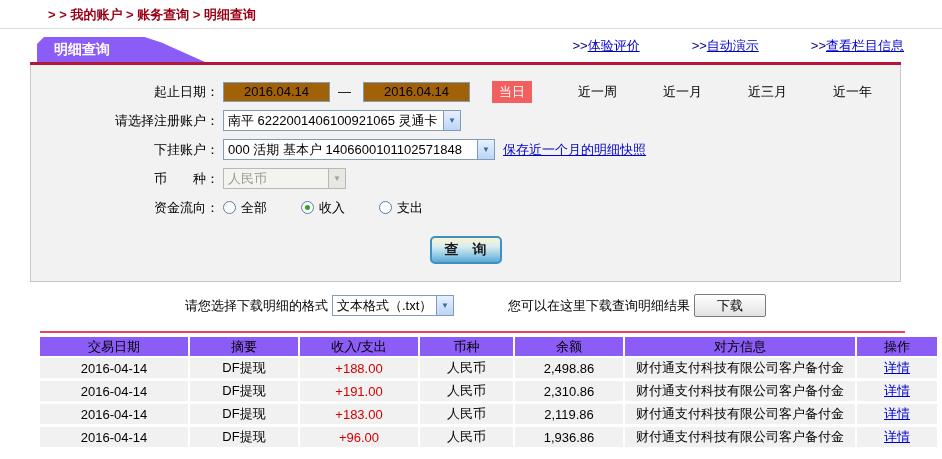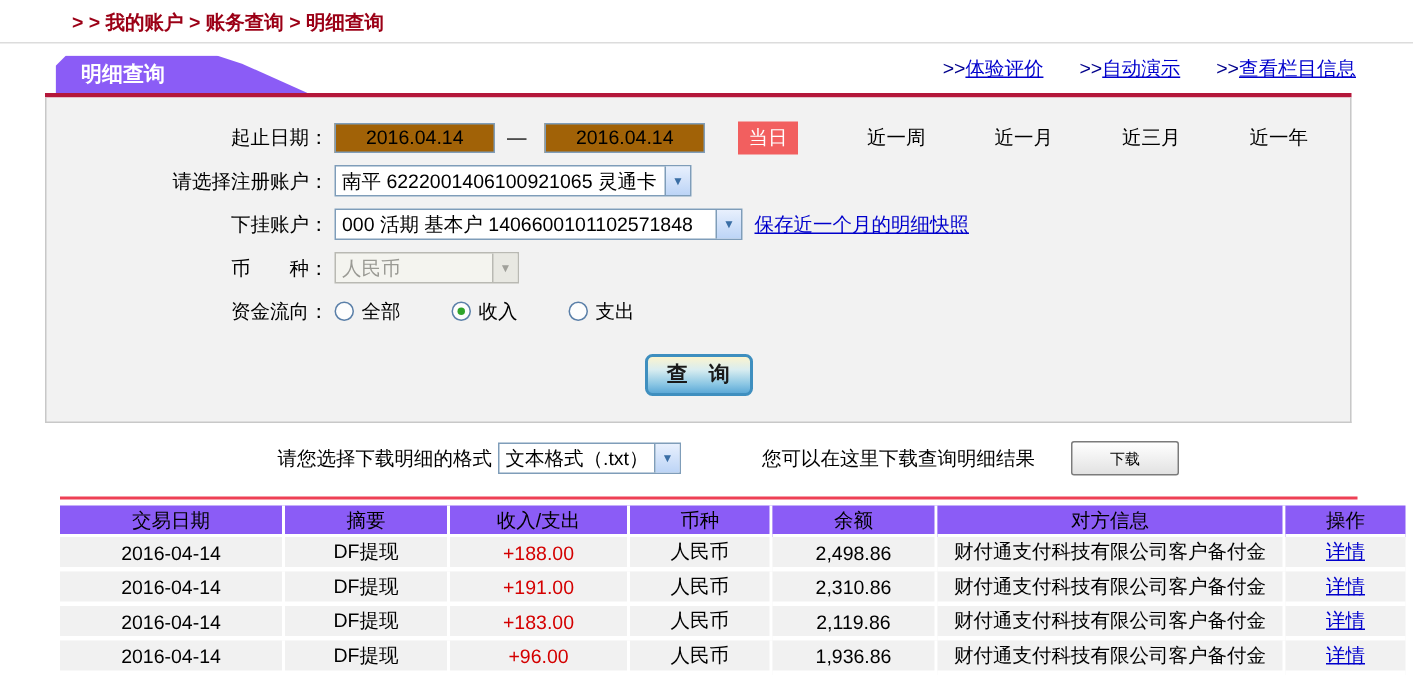--- a/index.html
+++ b/index.html
@@ -22,21 +22,21 @@
   .header-row { display: flex; align-items: flex-end; height: 33px; }
   .tab {
     margin-left: 37px;
     height: 25px; line-height: 25px;
     width: 168px;
     padding-left: 17px;
     background: #8b5cf6;
     color: #fff; font-weight: bold; font-size: 14px;
     clip-path: polygon(0 7px, 7px 0, 64% 0, 74% 22%, 100% 100%, 0 100%);
   }
-  .top-links { margin-left: auto; display: flex; gap: 24px; padding: 0 38px 7px 0; }
+  .top-links { margin-left: auto; display: flex; gap: 52px; padding: 0 38px 7px 0; }
   .top-link { white-space: nowrap; }
   .top-link .pfx { color: #00008b; text-decoration: none; }
   .top-link a { color: #0000cc; text-decoration: underline; cursor: pointer; }
   .red-line { height: 3px; background: #b4173a; margin: 0 41px 0 30px; }
   
   .panel {
     margin: 0 41px 0 30px;
     background: #f2f2f2;
     border: 1px solid #c8c8c8; border-top: none;
     padding: 16px 0 17px;
@@ -99,23 +99,23 @@
     font-family: "Liberation Sans", sans-serif;
     color: #1a1a1a;
     background: linear-gradient(#fbf4cf 0%, #d9edf0 35%, #8cc7e4 75%, #5da9d7 100%);
     border: 2px solid #3f8fbf; border-radius: 5px;
     cursor: pointer;
   }
   
   .dl-row { display: flex; align-items: center; margin: 11px 0 0 185px; height: 25px; }
   .dl-hint { margin-left: 54px; }
   .dl-btn {
-    margin-left: 24px;
+    margin-left: 4px;
     width: 72px; height: 23px;
-    font-size: 10px; font-family: "Liberation Sans", sans-serif;
+    font-size: 13px; font-family: "Liberation Sans", sans-serif;
     background: linear-gradient(#ffffff, #e2e2e2);
     border: 1px solid #7b7b7b; border-radius: 2px;
     cursor: pointer;
   }
   
   .table-line { margin: 13px 37px 0 40px; height: 2px; background: #ee4055; }
   table { margin-left: 40px; margin-top: 4px; border-collapse: separate; border-spacing: 0; table-layout: fixed; width: 897px; }
   th {
     background: #8b5cf6; height: 21px;
     font-weight: normal; font-size: 13px;

